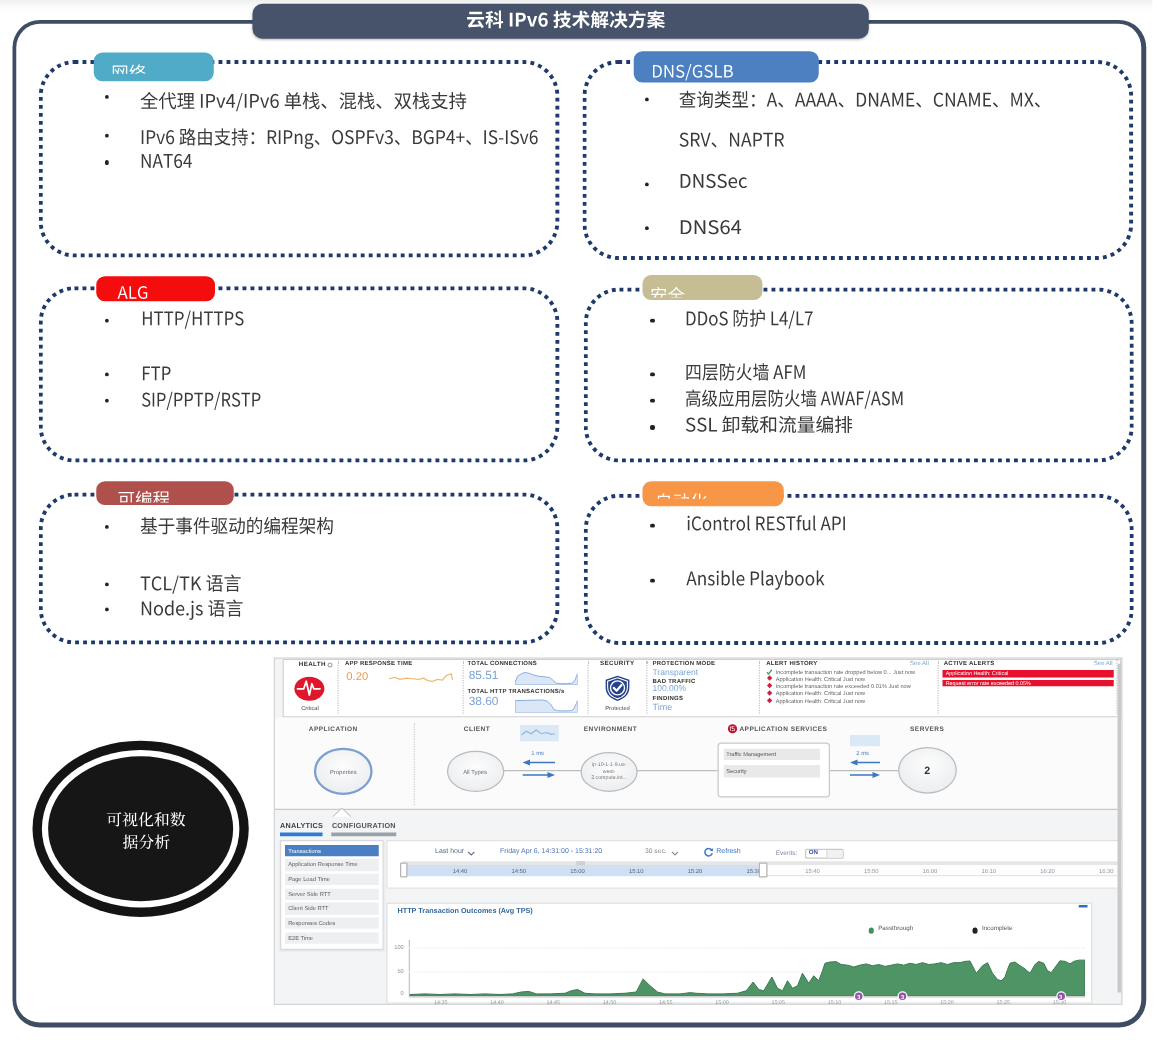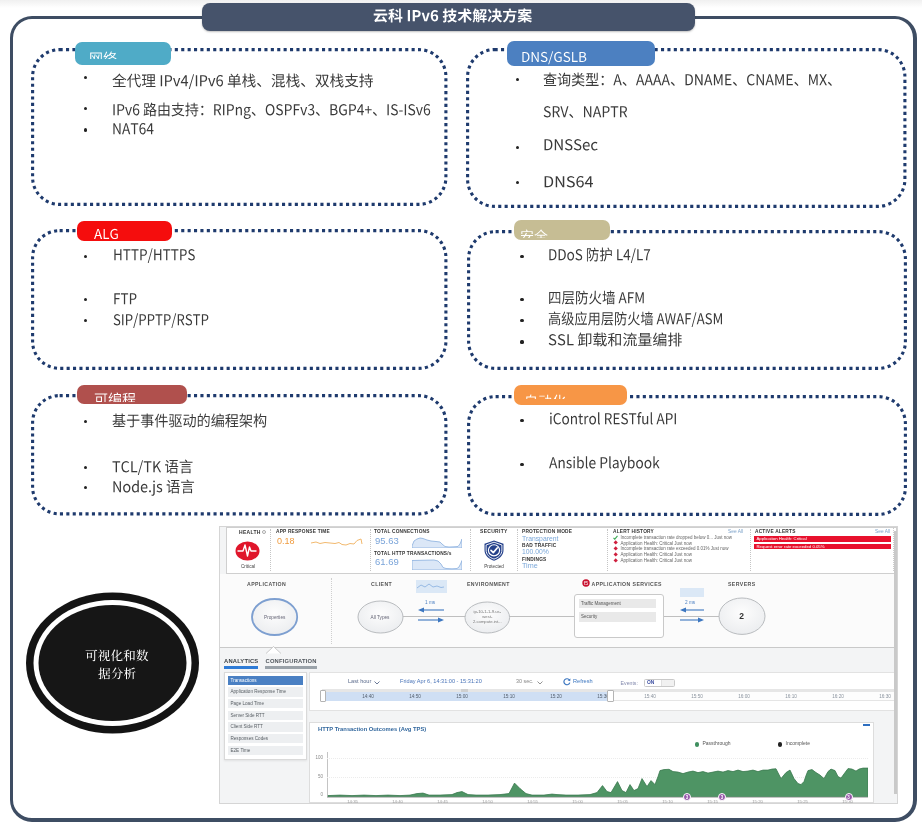--- a/index.html
+++ b/index.html
@@ -157,31 +157,31 @@
 <div class="abs" style="left:607px;top:529px;width:0;height:42px;border-left:1px dotted #c5c5c5"></div>
 <div class="abs" style="left:750px;top:529px;width:0;height:42px;border-left:1px dotted #c5c5c5"></div>
 <div class="tt" style="left:239px;top:529.5px;font-size:5px;color:#333;line-height:5.8px;font-weight:700;letter-spacing:0.3px;">HEALTH</div>
 <div class="abs" style="left:262px;top:529.5px;width:4px;height:4px;border-radius:50%;border:1px solid #aaa"></div>
 <svg class="abs" style="left:235px;top:541px" width="25" height="20">
 <ellipse cx="12.5" cy="10" rx="12" ry="9.6" fill="#e0162b"></ellipse>
 <polyline points="3,10 8,10 10,4 12.5,15 14.5,6 16,10 21,10" fill="none" stroke="#fff" stroke-width="1.4" stroke-linejoin="round" stroke-linecap="round"></polyline>
   </svg>
 <div class="tt" style="left:236px;top:563.5px;font-size:4.6px;color:#444;line-height:5.3px;width:24px;text-align:center;">Critical</div>
 <div class="tt" style="left:276px;top:529px;font-size:4.8px;color:#333;line-height:5.5px;font-weight:700;letter-spacing:0.2px;">APP RESPONSE TIME</div>
-<div class="tt" style="left:277px;top:536px;font-size:9px;color:#ef9b3f;line-height:10.3px;">0.18</div>
+<div class="tt" style="left:277px;top:536px;font-size:9px;color:#ef9b3f;line-height:10.3px;">0.20</div>
 <svg class="abs" style="left:311px;top:538px" width="52" height="9">
 <polyline points="0,5 5,4 9,5.5 14,4.5 19,5 24,5.5 28,4.5 31,6.5 35,7 39,5.5 43,6 46,2.5 50,1 51,6" fill="none" stroke="#f2b96e" stroke-width="1"></polyline>
   </svg>
 <div class="tt" style="left:374px;top:529px;font-size:4.8px;color:#333;line-height:5.5px;font-weight:700;letter-spacing:0.2px;">TOTAL CONNECTIONS</div>
-<div class="tt" style="left:375px;top:535.5px;font-size:9.5px;color:#7aa4d9;line-height:10.9px;">95.63</div>
+<div class="tt" style="left:375px;top:535.5px;font-size:9.5px;color:#7aa4d9;line-height:10.9px;">85.51</div>
 <svg class="abs" style="left:412px;top:535.5px" width="50" height="12">
 <path d="M0 10 L2 5 5 3 8 2 11 2.5 15 4 19 5 24 5.5 28 6 30 8 33 10.5 37 11 42 10.8 46 10.5 48 8 50 3 50 12 0 12 Z" fill="#dbe7f7" stroke="#89aede" stroke-width="0.8"></path>
   </svg>
 <div class="tt" style="left:374px;top:551px;font-size:4.8px;color:#333;line-height:5.5px;font-weight:700;letter-spacing:0.2px;">TOTAL HTTP TRANSACTIONS/s</div>
-<div class="tt" style="left:375px;top:557px;font-size:9.5px;color:#7aa4d9;line-height:10.9px;">61.69</div>
+<div class="tt" style="left:375px;top:557px;font-size:9.5px;color:#7aa4d9;line-height:10.9px;">38.60</div>
 <svg class="abs" style="left:412px;top:557.5px" width="50" height="12">
 <path d="M0 2.5 L22 2 26 3 29 6 31 9.5 34 10.5 40 10.8 45 10.5 47 9 49 5 50 2.5 50 12 0 12 Z" fill="#dbe7f7" stroke="#89aede" stroke-width="0.8"></path>
   </svg>
 <div class="tt" style="left:480px;top:529px;font-size:5px;color:#333;line-height:5.8px;font-weight:700;letter-spacing:0.3px;">SECURITY</div>
 <svg class="abs" style="left:483px;top:540px" width="22" height="21">
 <path d="M11 0.5 L20.5 3.8 V10 C20.5 15.5 16.5 19 11 20.7 C5.5 19 1.5 15.5 1.5 10 V3.8 Z" fill="#26428b"></path>
 <path d="M11 2.2 L18.9 5 V10 C18.9 14.6 15.6 17.6 11 19.1 C6.4 17.6 3.1 14.6 3.1 10 V5 Z" fill="none" stroke="#fff" stroke-width="0.9"></path>
 <circle cx="11" cy="10.3" r="5.6" fill="none" stroke="#fff" stroke-width="1.1"></circle>
 <polyline points="8,10.3 10.3,12.6 14.2,8.0" fill="none" stroke="#fff" stroke-width="1.7" stroke-linecap="round" stroke-linejoin="round"></polyline>
   </svg>

